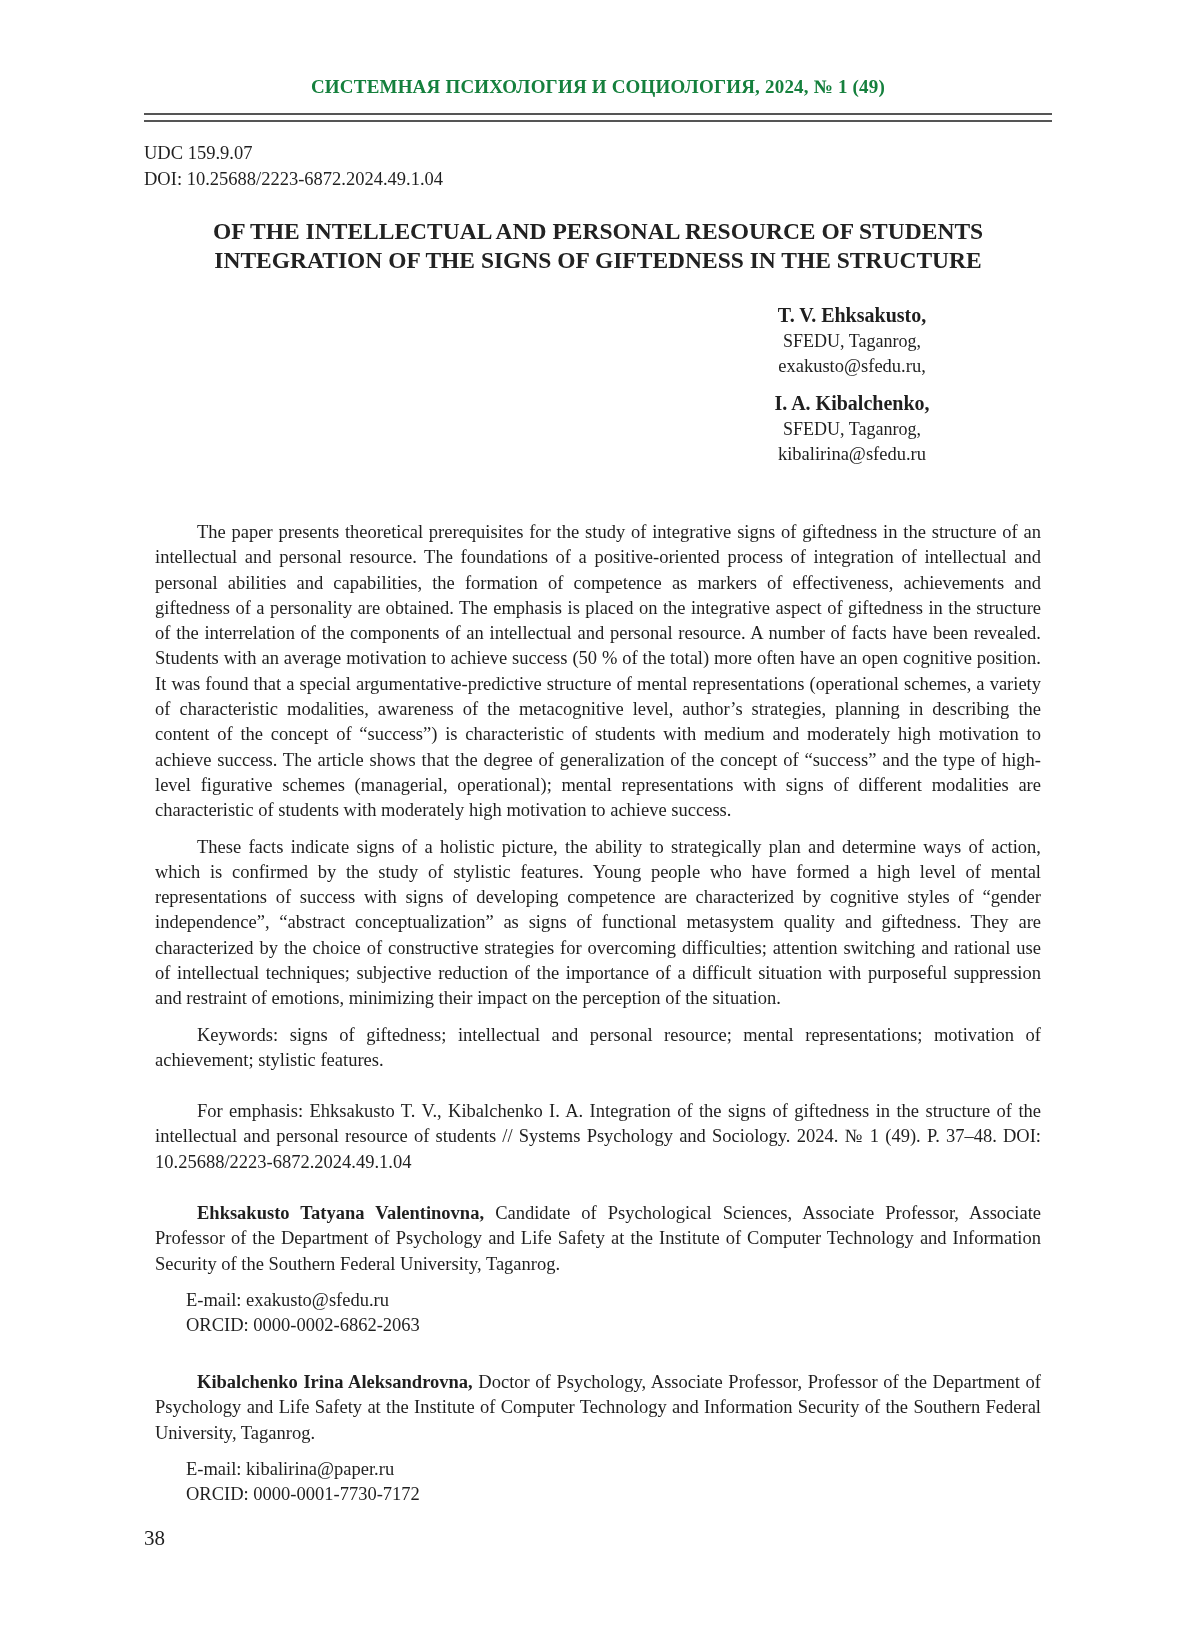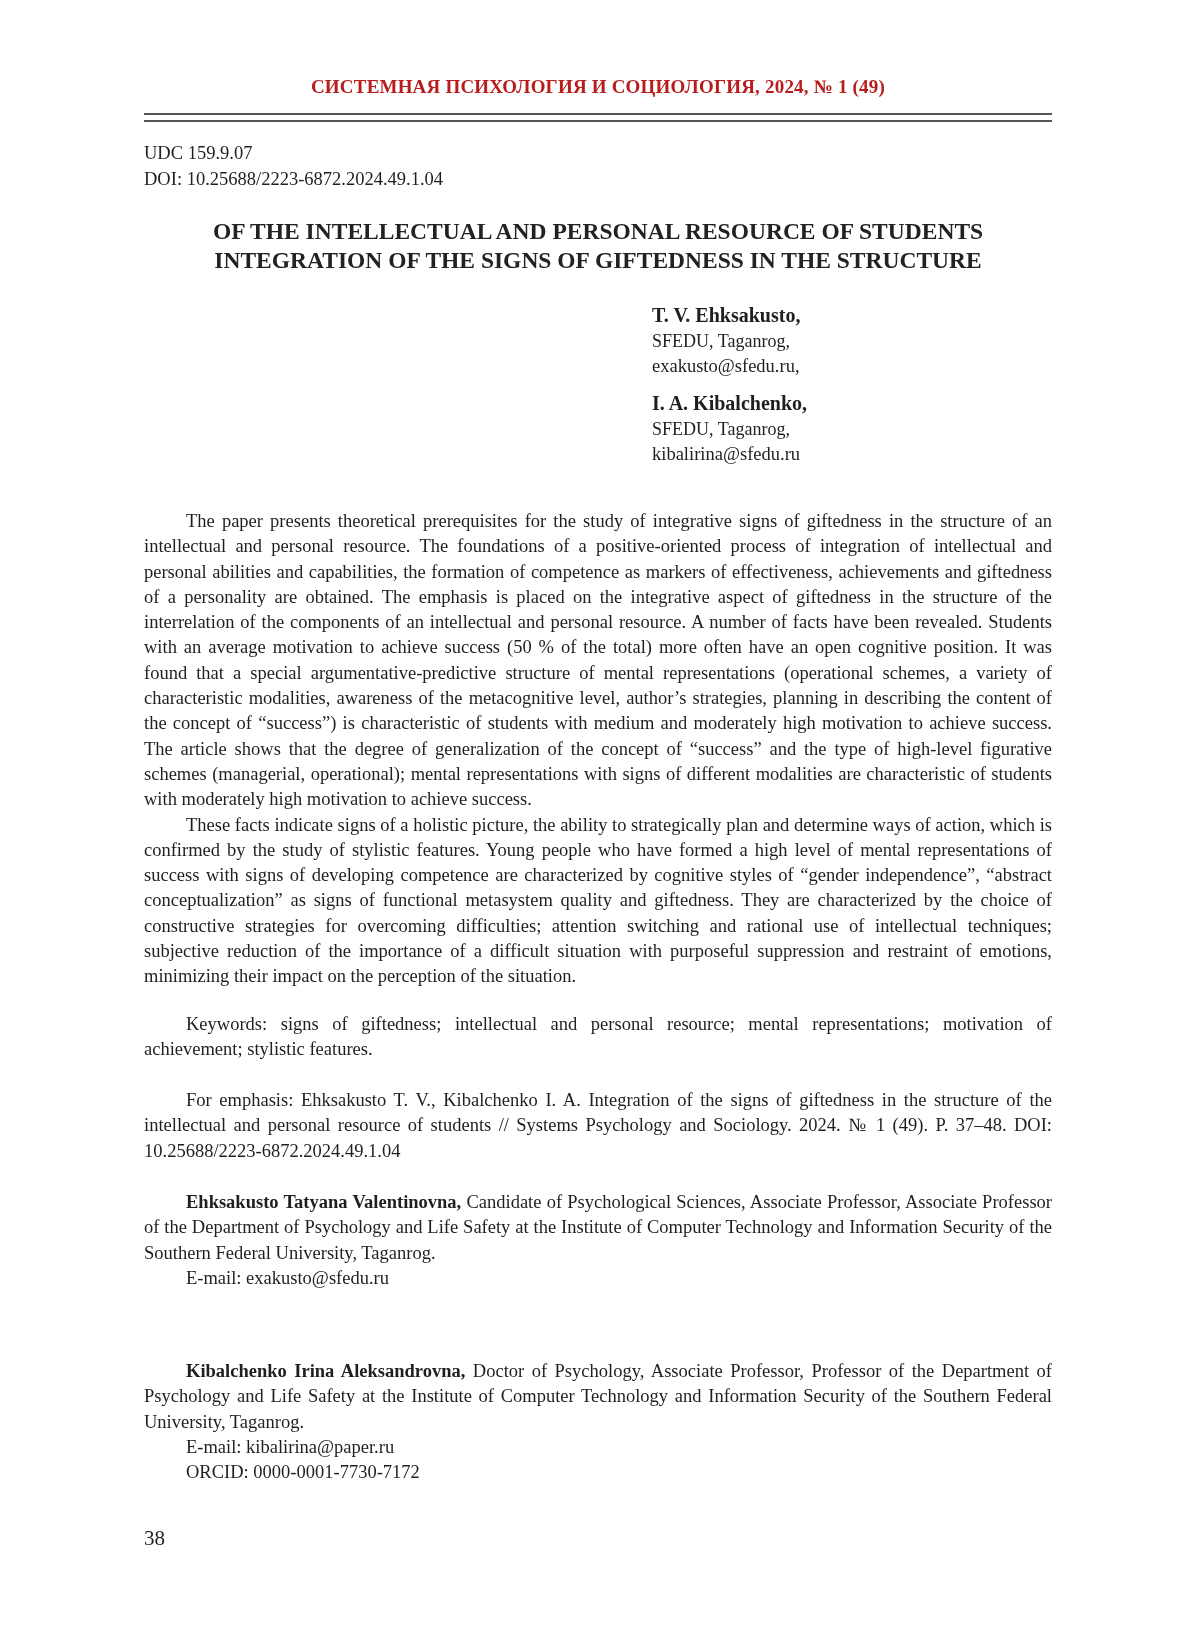--- a/index.html
+++ b/index.html
@@ -6,44 +6,44 @@
     body {
       width: 1200px; height: 1651px; position: relative; overflow: hidden;
       font-family: "Liberation Serif", "DejaVu Serif", serif;
       color: #1f1f1f;
     }
     .page { position: absolute; left: 144px; top: 0; width: 908px; }
 
     .running-header {
       position: absolute; top: 76px; left: 0; width: 908px;
       text-align: center; font-weight: bold; font-size: 19px; letter-spacing: 0.2px;
-      color: #b91c1c;
+      color: #15803d;
     }
     .rule { position: absolute; left: 0; width: 908px; height: 2px; background: #555; }
     .rule.r1 { top: 113px; }
     .rule.r2 { top: 120px; }
 
     .meta { position: absolute; top: 140px; left: 0; font-size: 18.5px; line-height: 26px; }
 
     .title {
       position: absolute; top: 217px; left: 0; width: 908px; text-align: center;
       font-weight: bold; font-size: 23.5px; line-height: 29px; color: #222;
     }
 
-    .authors { position: absolute; top: 301px; right: 0; width: 400px; text-align: left; }
+    .authors { position: absolute; top: 301px; right: 0; width: 400px; text-align: center; }
     .author-name { font-weight: bold; font-size: 20px; line-height: 28px; }
     .author-aff { font-size: 18px; line-height: 25px; }
     .author-email { font-size: 18.5px; line-height: 25px; }
     .author-block + .author-block { margin-top: 10px; }
 
     .body-text {
       position: absolute; left: 0; width: 908px; font-size: 18.5px; line-height: 25.3px;
       text-align: justify; hyphens: auto;
     }
-    .body-text p { margin: 0; text-indent: 42px; }
+    .body-text p { margin: 11px; text-indent: 42px; }
     .abstract { top: 509px; }
     .keywords { top: 1012px; }
     .citation { top: 1088px; }
     .bio1 { top: 1190px; }
     .bio2 { top: 1359px; }
     .em { }
     .bold { font-weight: bold; }
     .indent-line { display: block; padding-left: 42px; }
 
     .page-number {
@@ -92,20 +92,21 @@
     <p><span class="em">Keywords:</span><span> signs of giftedness; intellectual and personal resource; mental representations; motivation of achievement; stylistic features.</span></p>
   </div>
 
   <div class="body-text citation">
     <p><span class="em">For emphasis:</span><span> Ehksakusto T. V., Kibalchenko I. A. Integration of the signs of giftedness in the structure of the intellectual and personal resource of students // Systems Psychology and Sociology. 2024. № 1 (49). P. 37–48. DOI: 10.25688/2223-6872.2024.49.1.04</span></p>
   </div>
 
   <div class="body-text bio1">
     <p><span class="bold">Ehksakusto Tatyana Valentinovna,</span><span> Candidate of Psychological Sciences, Associate Professor, Associate Professor of the Department of Psychology and Life Safety at the Institute of Computer Technology and Information Security of the Southern Federal University, Taganrog.</span></p>
     <span class="indent-line">E-mail: exakusto@sfedu.ru</span>
+    <span class="indent-line">ORCID: 0000-0002-6862-2063</span>
   </div>
 
   <div class="body-text bio2">
     <p><span class="bold">Kibalchenko Irina Aleksandrovna,</span><span> Doctor of Psychology, Associate Professor, Professor of the Department of Psychology and Life Safety at the Institute of Computer Technology and Information Security of the Southern Federal University, Taganrog.</span></p>
     <span class="indent-line">E-mail: kibalirina@paper.ru</span>
     <span class="indent-line">ORCID: 0000-0001-7730-7172</span>
   </div>
 
   <div class="page-number">38</div>
 </div>

